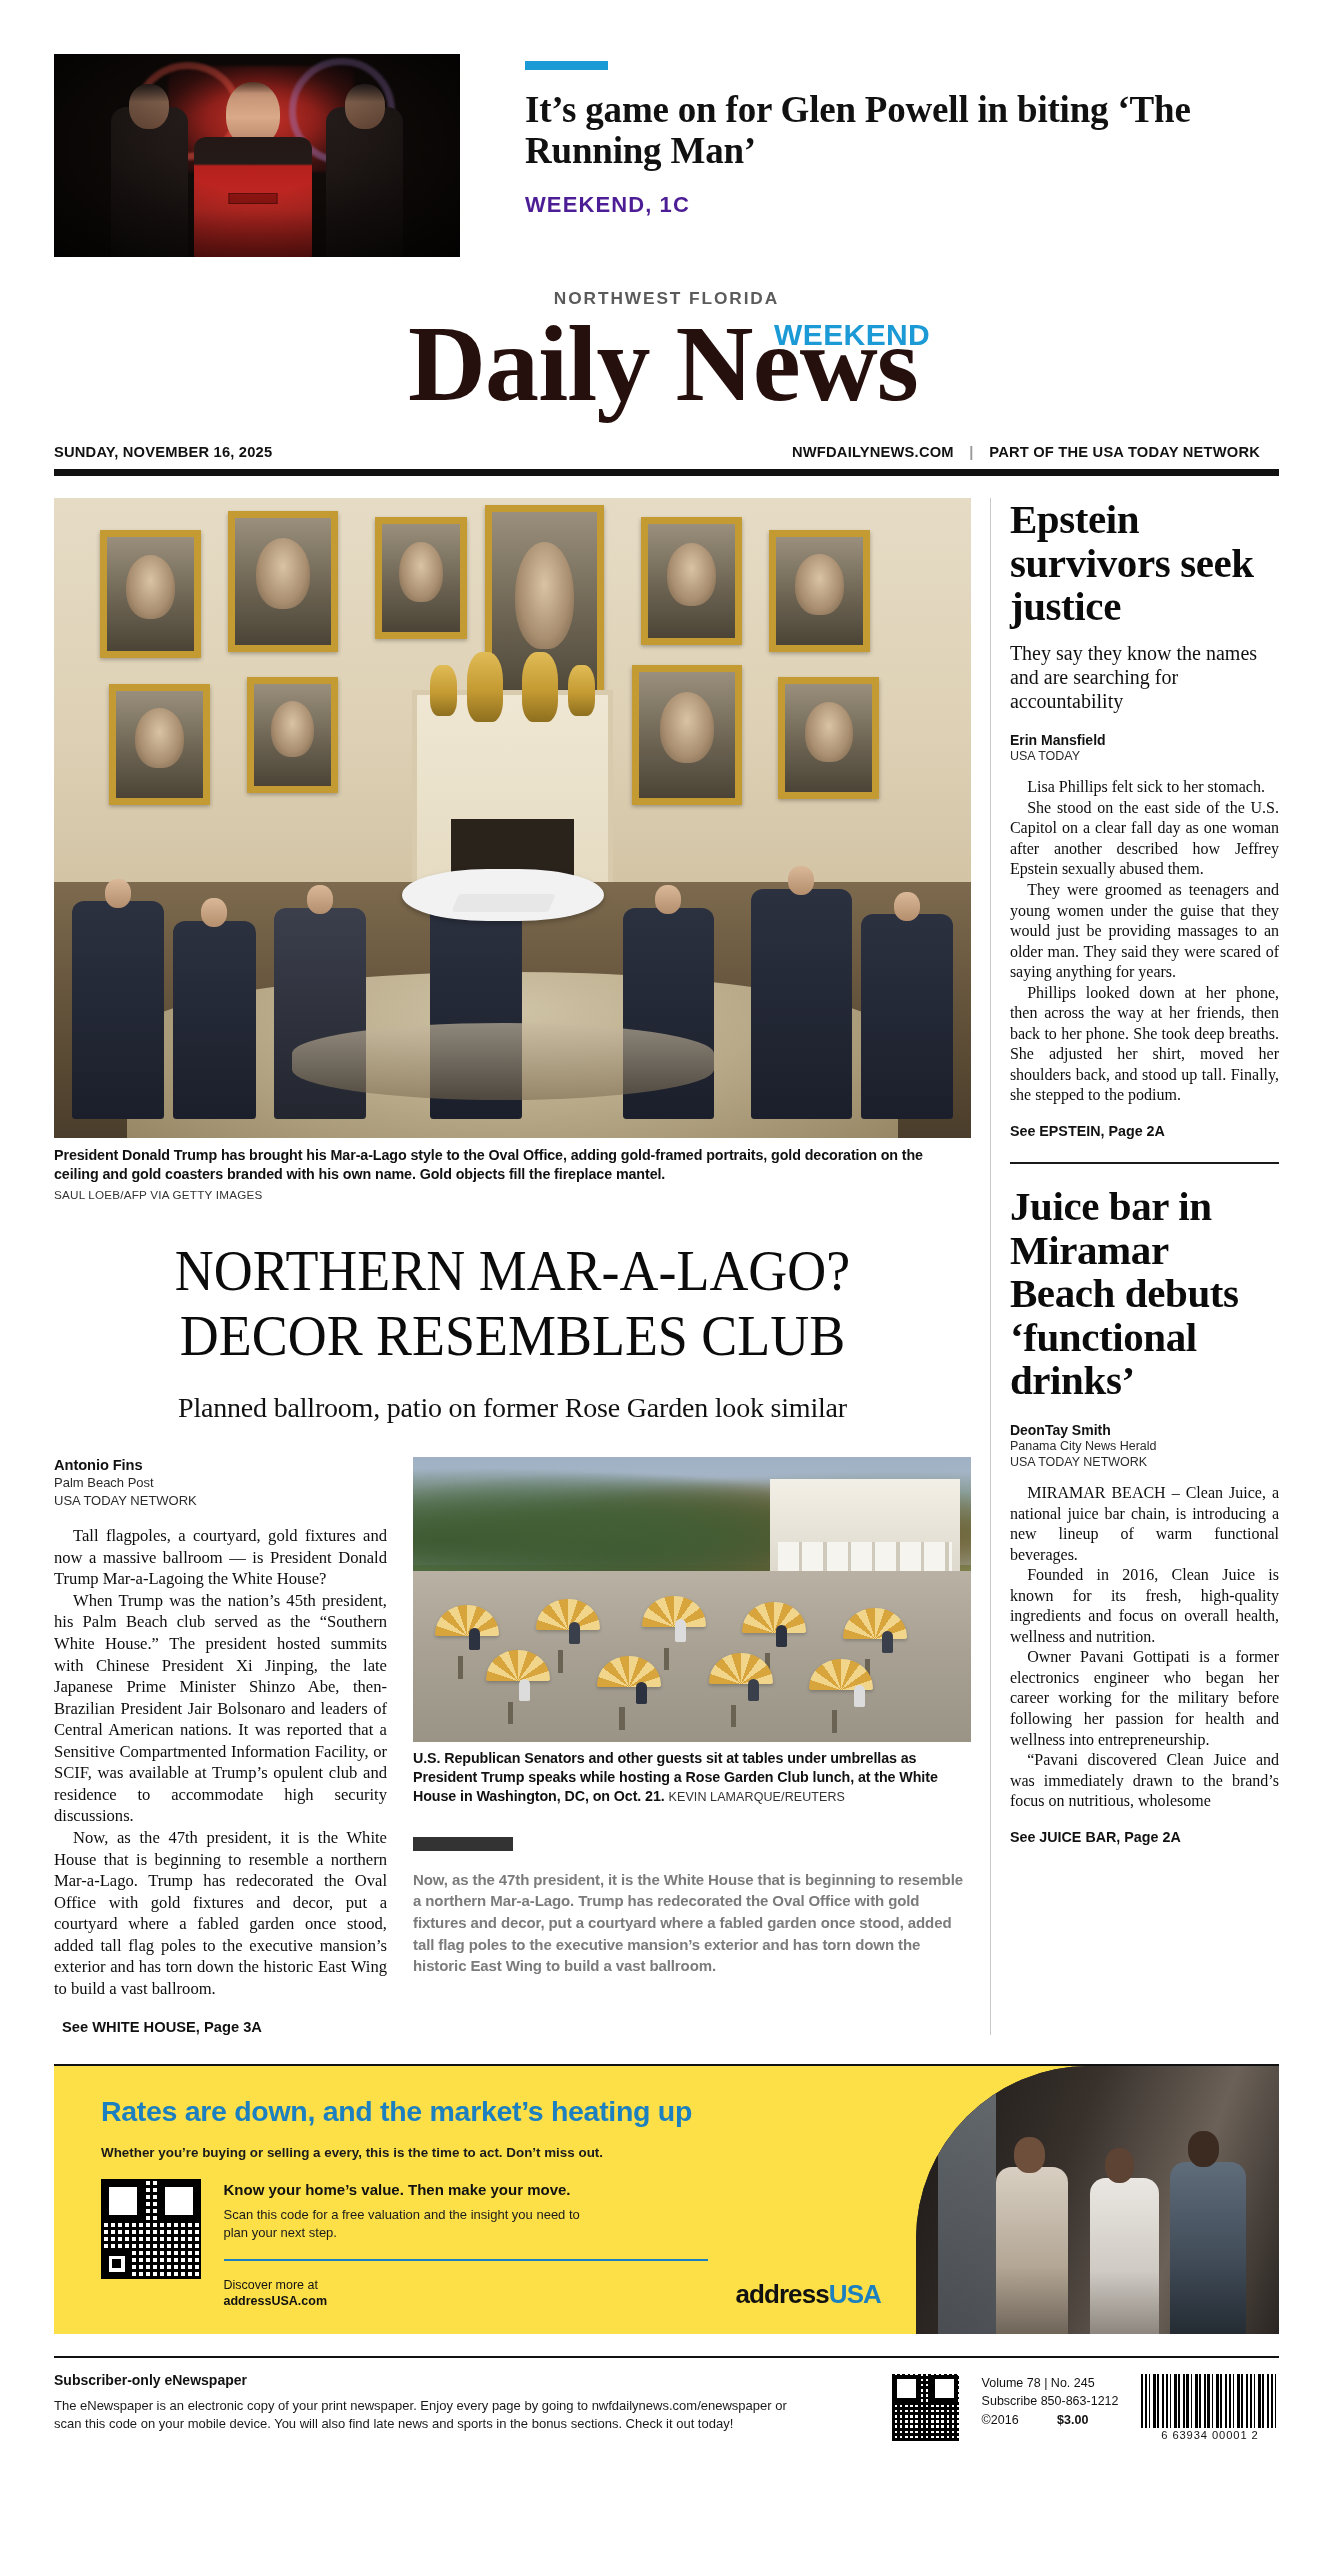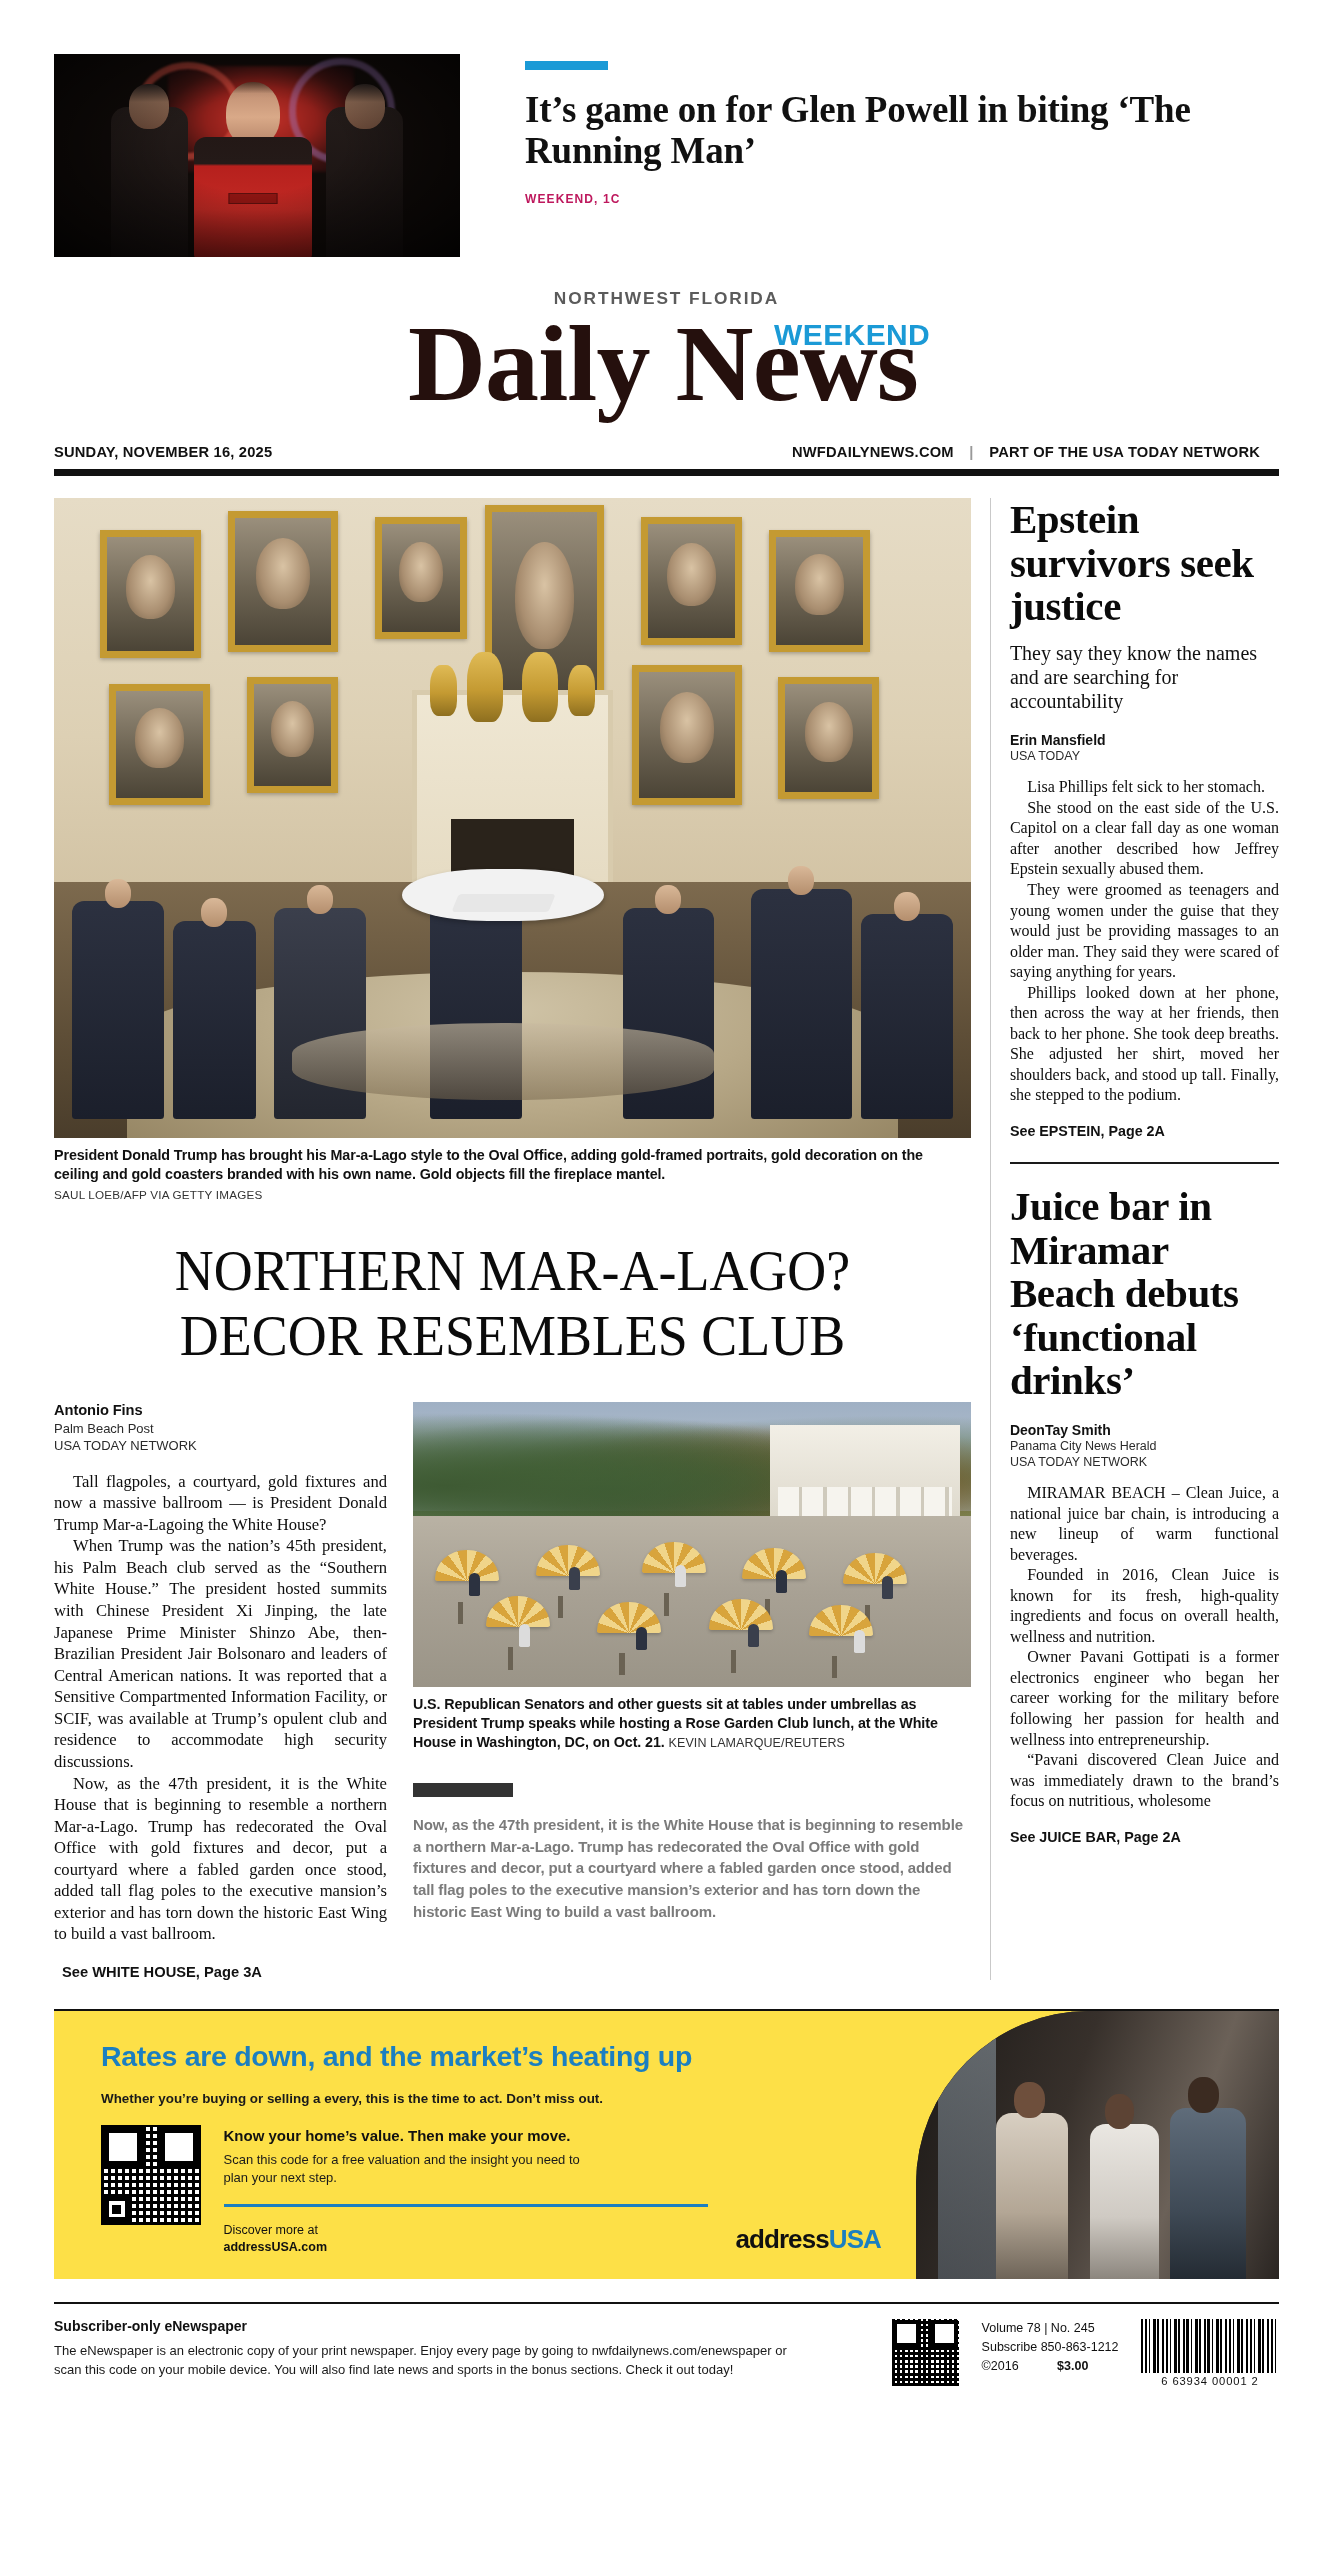--- a/index.html
+++ b/index.html
@@ -108,24 +108,24 @@
   .promo-head {
     font-family: "Liberation Serif", serif;
     font-weight: 700;
     font-size: 37px;
     line-height: 1.12;
     color: #111111;
     letter-spacing: -0.2px;
   }
   .promo-kicker {
     margin-top: 21px;
-    font-size: 12px;
+    font-size: 22px;
     font-weight: 700;
     letter-spacing: 1.1px;
-    color: #be185d;
+    color: #4c1d95;
   }
 
   
   .masthead {
     text-align: center;
     margin-top: 31px;
   }
   .masthead-top {
     font-size: 17.3px;
     font-weight: 700;
@@ -660,20 +660,21 @@
         <div class="lp-table"></div>
       </div>
 
       <div class="caption">President Donald Trump has brought his Mar-a-Lago style to the Oval Office, adding gold-framed portraits, gold decoration on the ceiling and gold coasters branded with his own name. Gold objects fill the fireplace mantel.</div>
       <div class="credit">SAUL LOEB/AFP VIA GETTY IMAGES</div>
 
       <div class="main-head">
         <div>NORTHERN MAR-A-LAGO?</div>
         <div>DECOR RESEMBLES CLUB</div>
       </div>
+      <div class="main-deck">Planned ballroom, patio on former Rose Garden look similar</div>
 
       <div class="story-grid">
 
         <div class="story-col">
           <div class="byline-name">Antonio Fins</div>
           <div class="byline-org">Palm Beach Post</div>
           <div class="byline-org">USA TODAY NETWORK</div>
           <div class="body-text">
             <p>Tall flagpoles, a courtyard, gold fixtures and now a massive ballroom — is President Donald Trump Mar-a-Lagoing the White House?</p>
             <p>When Trump was the nation’s 45th president, his Palm Beach club served as the “Southern White House.” The president hosted summits with Chinese President Xi Jinping, the late Japanese Prime Minister Shinzo Abe, then-Brazilian President Jair Bolsonaro and leaders of Central American nations. It was reported that a Sensitive Compartmented Information Facility, or SCIF, was available at Trump’s opulent club and residence to accommodate high security discussions.</p>

